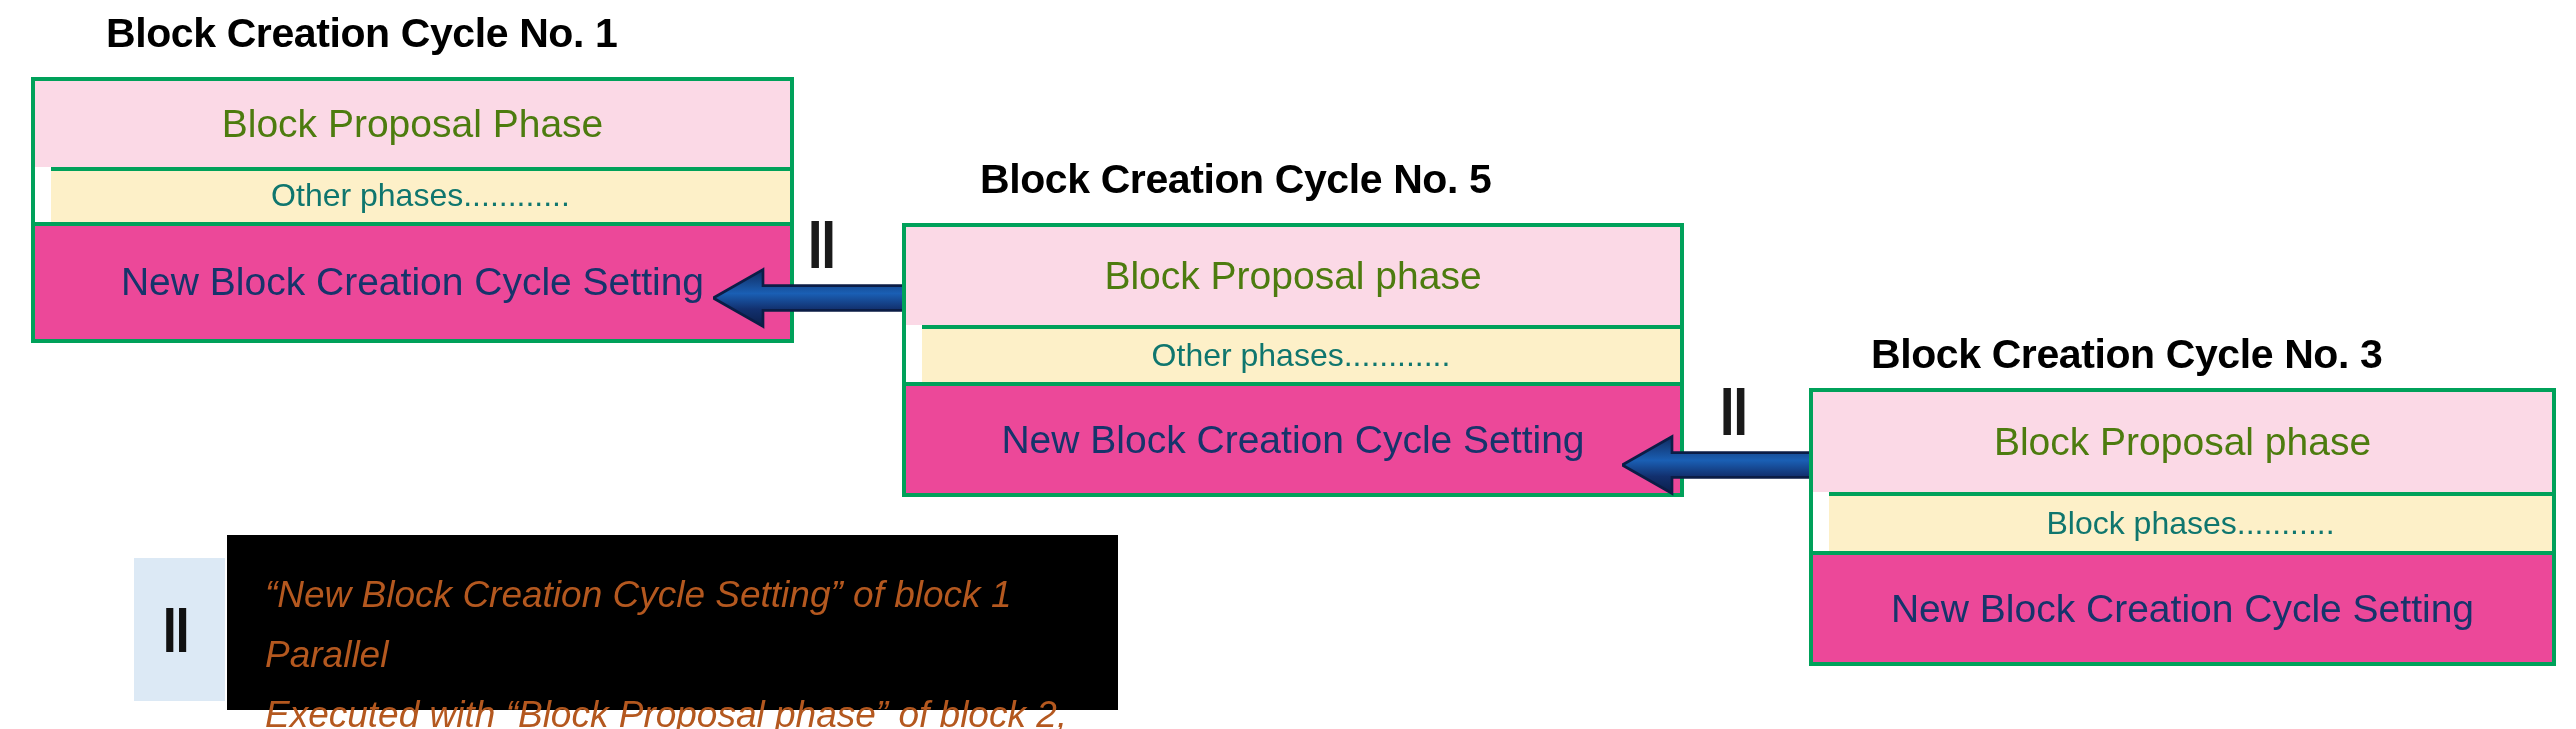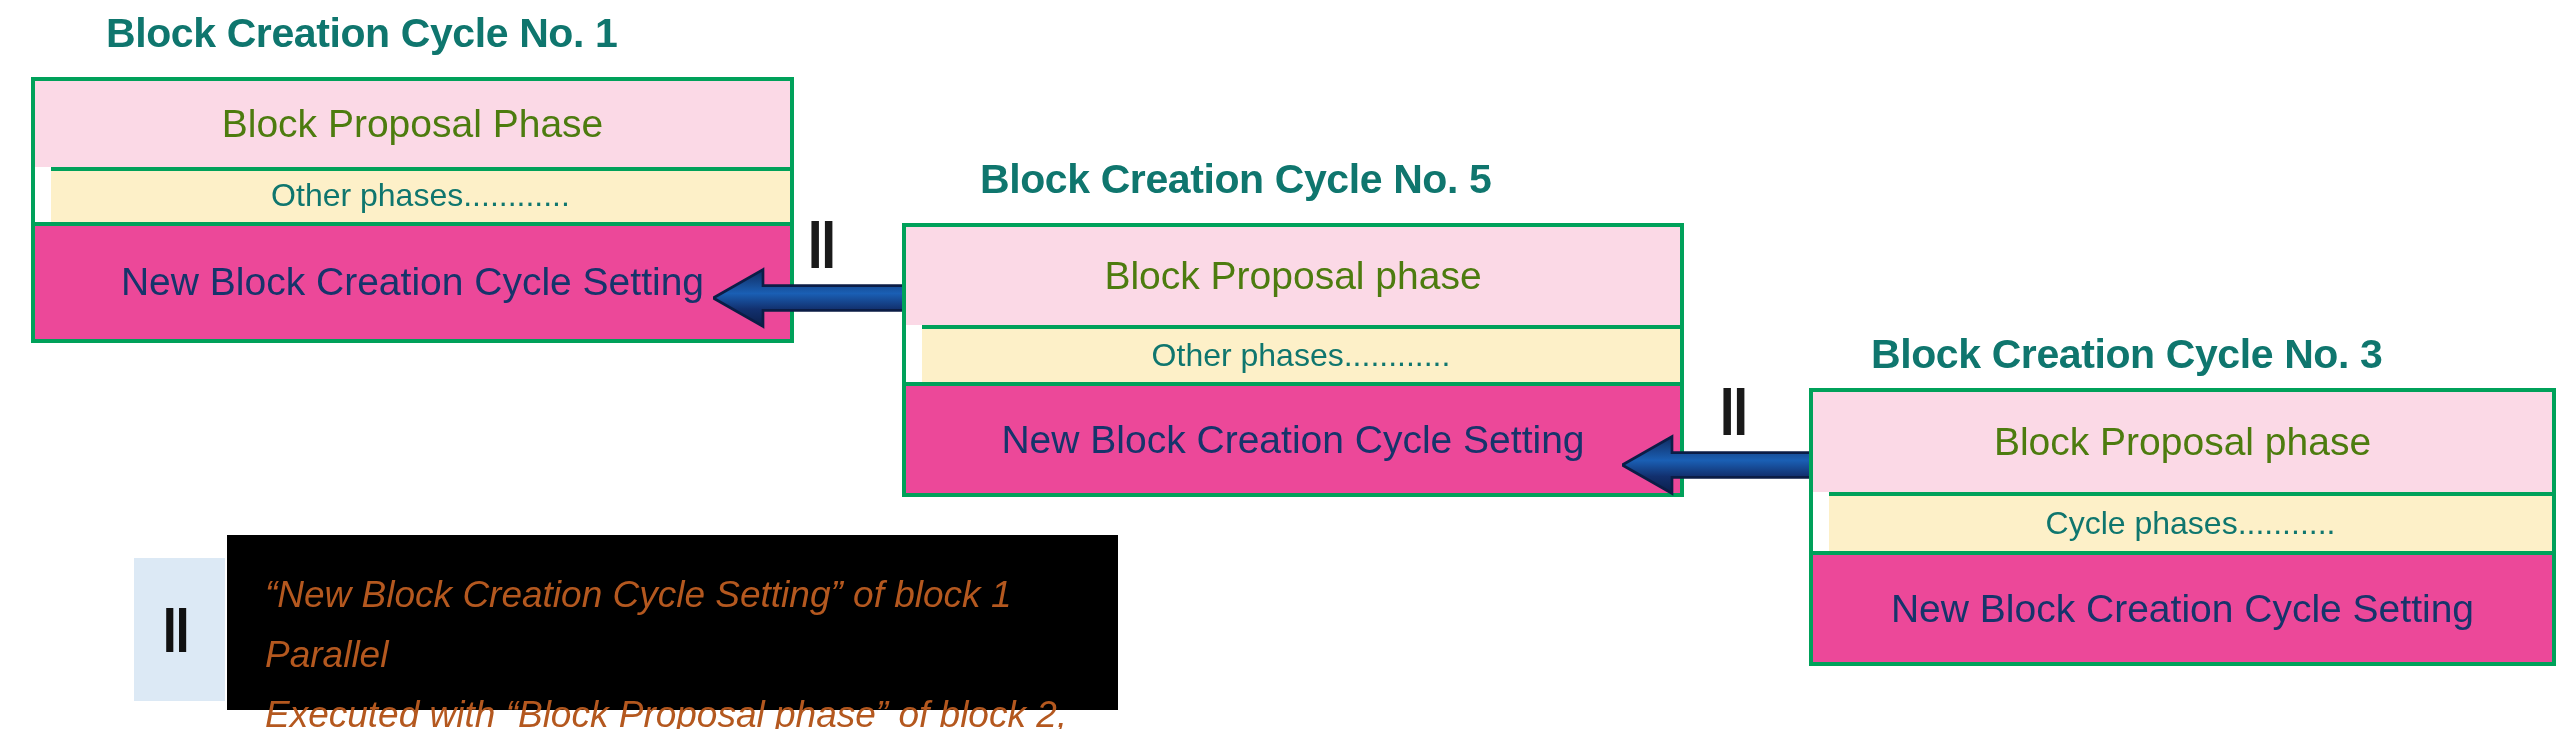--- a/index.html
+++ b/index.html
@@ -11,21 +11,21 @@
     position:relative;
   }
   .stage{position:absolute;left:0;top:0;width:2576px;height:730px;}
 
   
   .cycle{position:absolute;}
   .cycle-title{
     position:absolute;
     left:0;top:0;
     white-space:nowrap;
-    color:#0f766e;
+    color:#000000;
     font-weight:bold;
     font-size:41px;
     letter-spacing:-0.4px;
     line-height:1;
   }
   .cycle-box{
     position:absolute;
     box-sizing:border-box;
     border:4.5px solid #00a15a;
     background:#ffffff;
@@ -153,21 +153,21 @@
         </linearGradient>
       </defs>
       <polygon points="0,36 56,4 56,22 254,22 254,4 310,36 254,68 254,50 56,50 56,68" fill="url(#agrad2)" stroke="#0b1d46" stroke-width="3"></polygon>
     </svg>
   </div>
 
   <div class="cycle" style="left:1809px;top:326px;width:750px;height:346px;">
     <div class="cycle-title" style="left:62px;top:8px;text-align:center;">Block Creation Cycle No. 3</div>
     <div class="cycle-box" style="left:0px;top:62px;width:747px;height:278px;">
       <div class="phase-row row-proposal" style="height:100px;">Block Proposal phase</div>
-      <div class="phase-row row-other" style="height:59px;">Cycle phases...........</div>
+      <div class="phase-row row-other" style="height:59px;">Block phases...........</div>
       <div class="phase-row row-setting" style="flex:1 1 auto;">
         <span style="display:block;max-width:624px;">New Block Creation Cycle Setting</span>
       </div>
     </div>
   </div>
 
   <div class="legend-wrap" style="left:134px;top:535px;width:1550px;height:187px;">
     <div class="legend-mark-box" style="left:0px;top:23px;width:91px;height:143px;"></div>
     <div class="legend-mark" style="left:27px;top:66px;font-size:61px;">‖</div>
     <div class="legend-box" style="left:93px;top:0px;width:891px;height:175px;">

